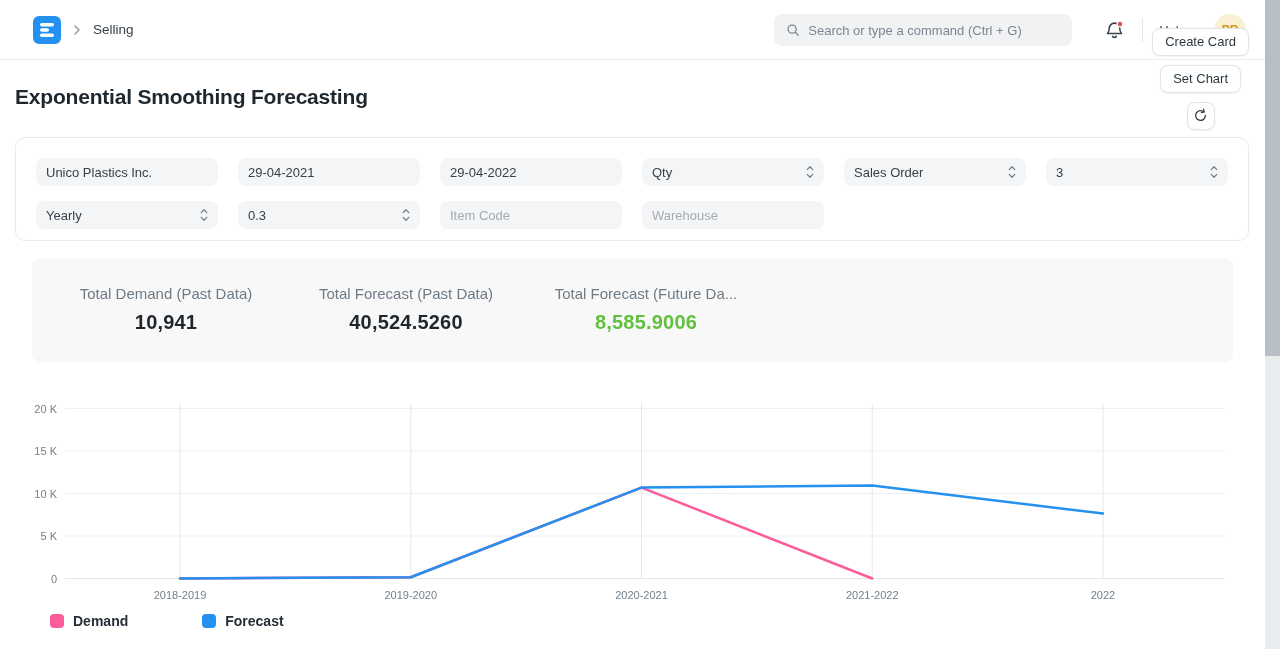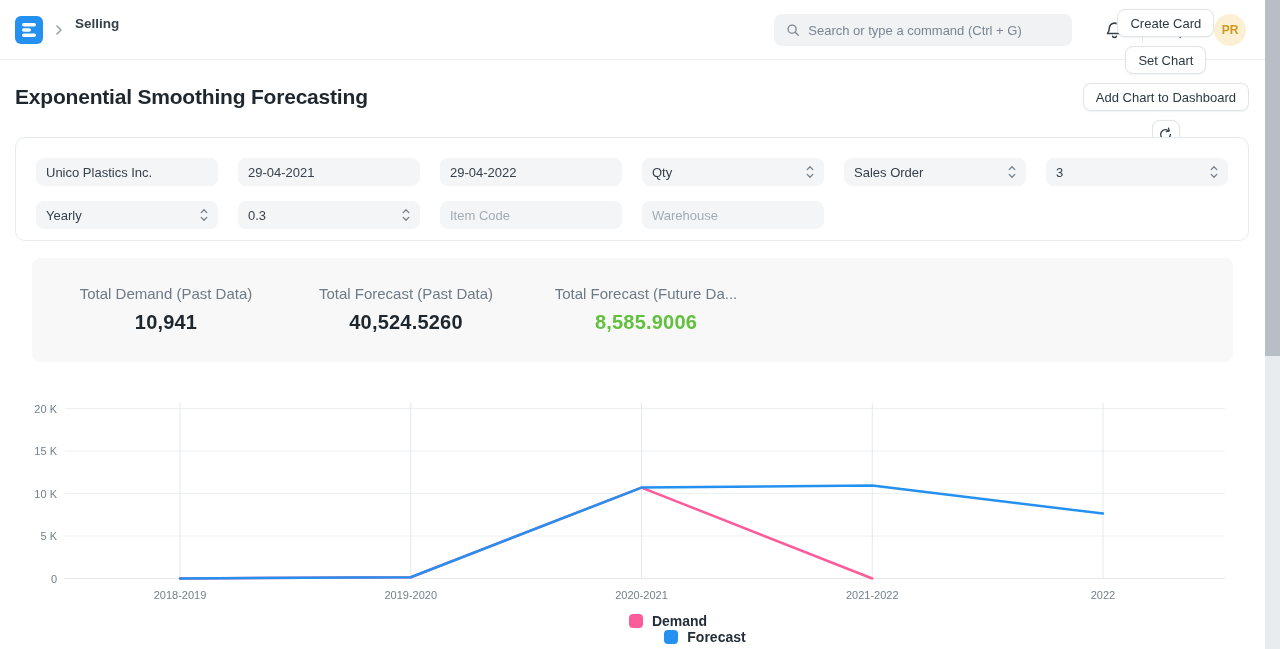--- a/index.html
+++ b/index.html
@@ -3,21 +3,21 @@
 <meta charset="utf-8">
 <style>
   * { margin:0; padding:0; box-sizing:border-box; }
   html,body { width:1280px; height:649px; overflow:hidden; background:#fff;
     font-family:"Liberation Sans", sans-serif; -webkit-font-smoothing:antialiased; }
   .page { position:relative; width:1280px; height:649px; background:#fff; }
 
   
   .navbar { position:absolute; top:0; left:0; width:1280px; height:60px;
     background:#fff; border-bottom:1px solid #ebeef0; display:flex; align-items:center; }
-  .nav-left { display:flex; margin-left:15px; gap:12px;font-weight:bold; }
+  .nav-left { display:flex; align-items:center; margin-left:33px; gap:12px; }
   .logo { width:28px; height:28px; border-radius:6px; background:#2490ef; display:flex;
     align-items:center; justify-content:center; cursor:pointer; }
   .crumb-sep { display:flex; align-items:center; color:#98a1a9; }
   .crumb { font-size:13.5px; color:#36414c; cursor:pointer; }
   .nav-right { position:absolute; right:34px; top:0; height:60px; display:flex; align-items:center; }
   .searchbox { width:298px; height:32px; background:#f0f2f4; border-radius:8px;
     display:flex; align-items:center; padding:0 12px; gap:8px; }
   .searchbox input { border:none; outline:none; background:transparent; flex:1;
     font-size:13px; color:#36414c; font-family:"Liberation Sans", sans-serif; }
   .searchbox input::placeholder { color:#7c8691; }
@@ -57,22 +57,22 @@
   .summary { position:absolute; top:258px; left:32px; width:1201px; height:104px;
     background:#f8f8f8; border-radius:8px; display:flex; padding:27px 0 0 14px; }
   .stat { width:240px; text-align:center; }
   .stat .lbl { font-size:15px; color:#6e7a85; }
   .stat .num { margin-top:9px; font-size:20px; font-weight:bold; color:#1f272e; letter-spacing:0.2px; }
   .stat .num.green { color:#61c13e; }
 
   
   .chart-wrap { position:absolute; top:393px; left:15px; width:1234px; height:215px; }
   svg text { font-family:"Liberation Sans", sans-serif; }
-  .legend { position:absolute; top:613px; left:26px; width:1234px; display:flex;
-    align-items:center; padding-left:50px;flex-direction:column; }
+  .legend { position:absolute; top:613px; left:0; width:1234px; display:flex;
+    align-items:center; padding-left:50px; }
   .legend-item { display:flex; align-items:center; gap:9px; font-size:14px;
     font-weight:bold; color:#242e38; }
   .legend-item + .legend-item { margin-left:74px; }
   .legend-dot { width:14px; height:14px; border-radius:4px; display:block; }
 
   
   .scrollbar { position:absolute; top:0; right:0; width:15px; height:649px; background:#e9ecef; }
   .scroll-thumb { position:absolute; top:0; left:0; width:15px; height:356px; background:#b7bec5; }
 </style>
 </head>
@@ -122,21 +122,20 @@
         <span>PR</span>
       </div>
     </div>
   </div>
 
   <div class="page-header">
     <div class="page-title">Exponential Smoothing Forecasting</div>
     <div class="actions">
       <button class="btn">Create Card</button>
       <button class="btn">Set Chart</button>
-      <button class="btn">Add Chart to Dashboard</button>
       <button class="btn btn-icon">
         <svg width="15" height="15" viewBox="0 0 16 16">
           <path d="M13.2 8 a5.2 5.2 0 1 1 -1.6 -3.75" fill="none" stroke="#36414c" stroke-width="1.4" stroke-linecap="round"></path>
           <polyline points="11.2,1.2 11.9,4.1 9,4.8" fill="none" stroke="#36414c" stroke-width="1.4" stroke-linecap="round" stroke-linejoin="round"></polyline>
         </svg>
       </button>
       <button class="btn btn-icon">
         <span class="dots">
             <i></i>
             <i></i>

